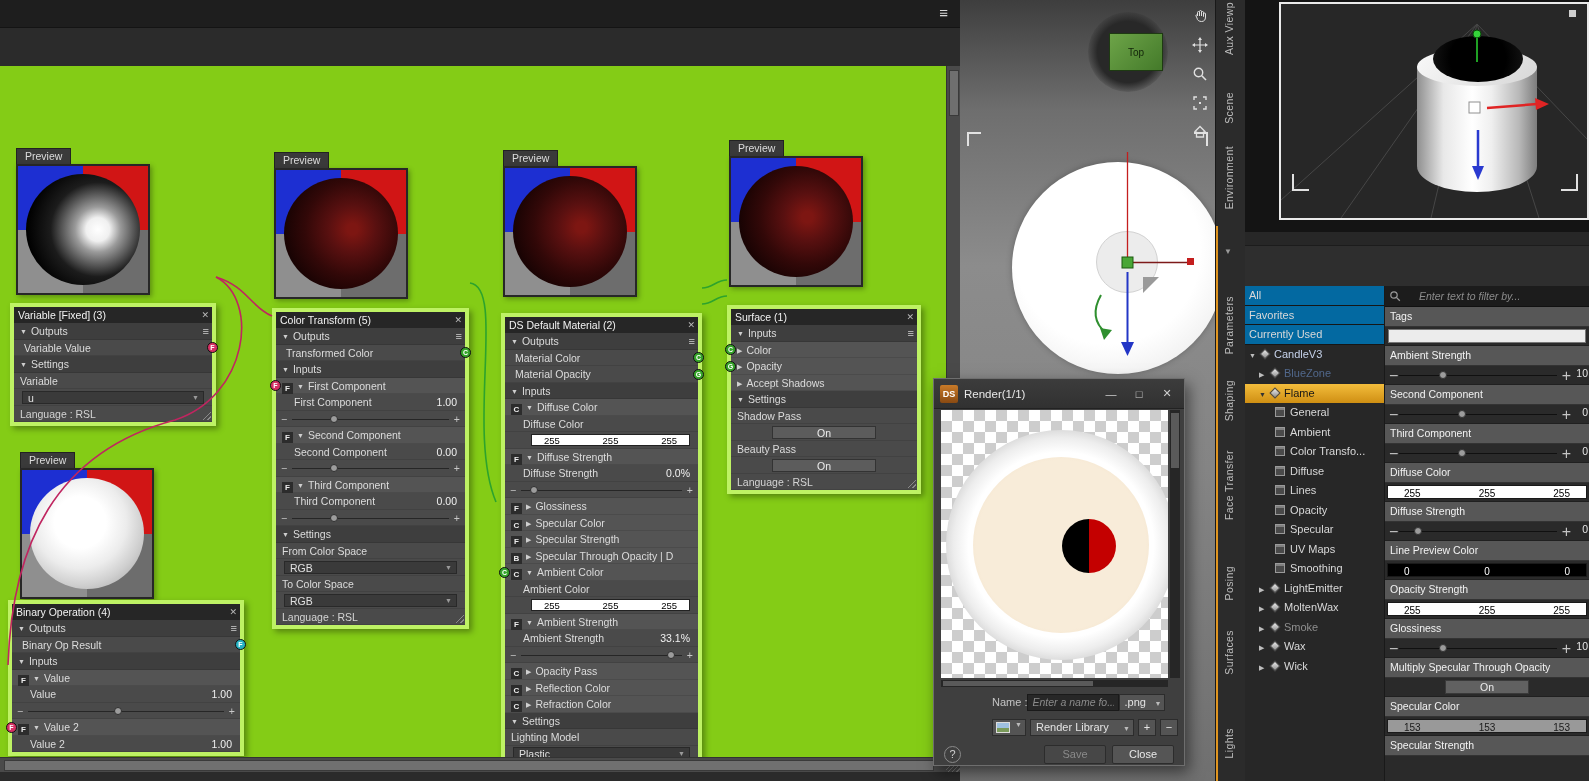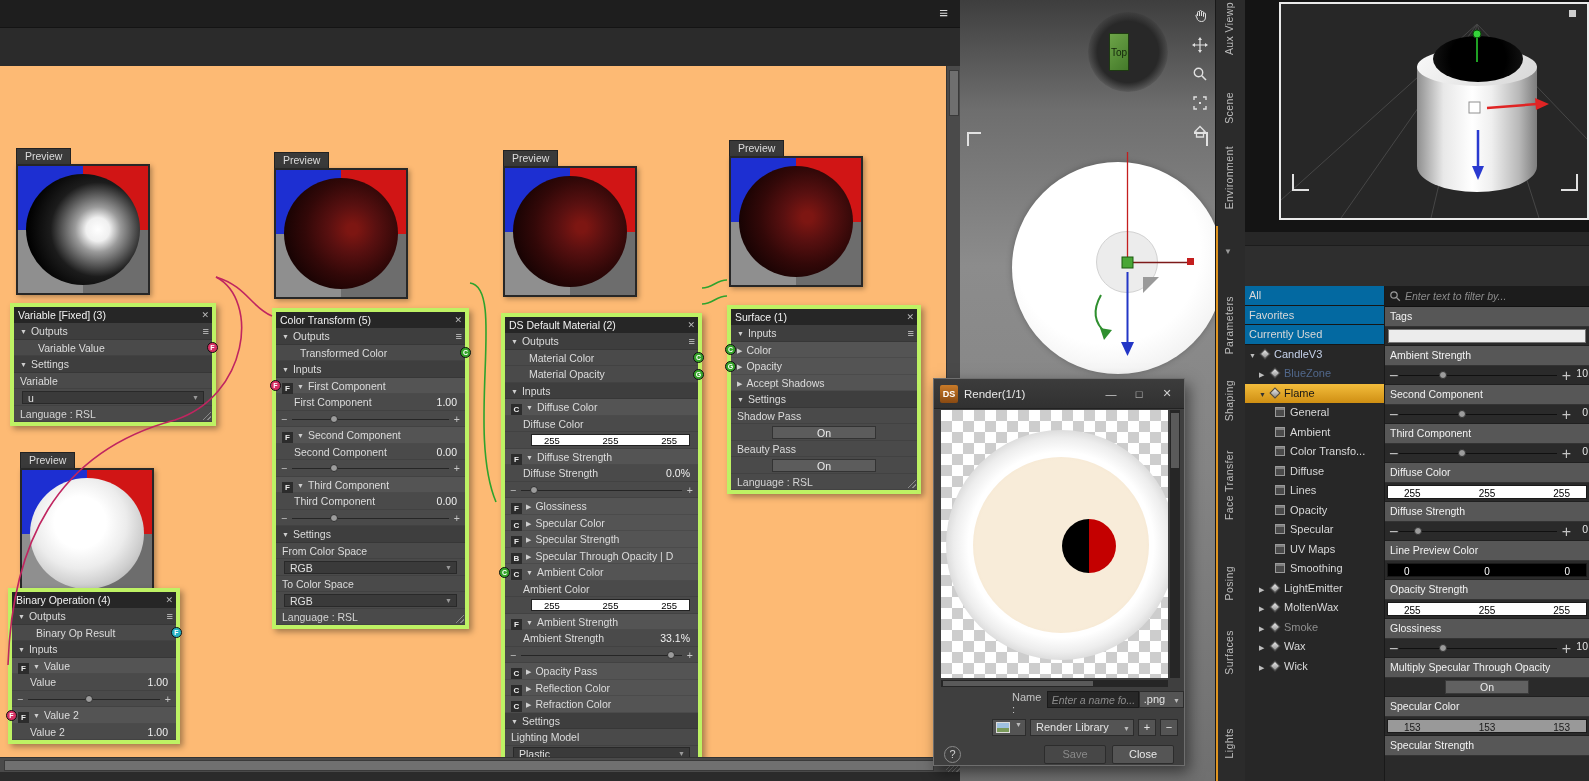--- a/index.html
+++ b/index.html
@@ -10,21 +10,21 @@
   
   #canvas-pane{position:absolute;left:0;top:0;width:960px;height:781px;background:#2b2b2b}
   #topbar{position:absolute;left:0;top:0;width:960px;height:28px;background:#1e1e1e;border-bottom:1px solid #141414}
   #pane-menu{position:absolute;right:12px;top:5px;color:#d8d8d8;font-size:15px;line-height:16px;cursor:pointer}
   #tabstrip{position:absolute;left:0;top:28px;width:960px;height:38px;background:#3b3b3b;
             border-bottom:1px solid #232323;display:flex;align-items:flex-end}
   .doc-tab{height:20px;line-height:20px;padding:0 14px;font-size:11px;color:#a8a8a8;background:#2e2e2e;
            border:1px solid #1f1f1f;border-bottom:none;border-radius:3px 3px 0 0;margin-right:2px;cursor:pointer}
   .doc-tab.cut{margin-left:-16px}
   .doc-tab.active{background:#525252;color:#ececec}
-  #canvas{position:absolute;left:0;top:66px;width:946px;height:691px;background:#fdba74;overflow:hidden}
+  #canvas{position:absolute;left:0;top:66px;width:946px;height:691px;background:#84cc16;overflow:hidden}
   #canvas-vscroll{position:absolute;right:0;top:66px;width:14px;height:691px;background:#4a4a4a;border-left:1px solid #333}
   #canvas-vscroll .vthumb{position:absolute;left:2px;top:4px;width:10px;height:46px;background:#6f6f6f;border:1px solid #3a3a3a}
   #canvas-hscroll{position:absolute;left:0;top:757px;width:946px;height:15px;background:#4a4a4a;border-top:1px solid #333}
   #canvas-hscroll .hthumb{position:absolute;left:4px;top:2px;width:930px;height:11px;background:#707070;border:1px solid #3a3a3a}
   #canvas-grip{position:absolute;left:946px;top:757px;width:14px;height:15px;
                background:repeating-linear-gradient(315deg,#4a4a4a 0 2px,#787878 2px 3px)}
   #wires{position:absolute;left:0;top:-66px;width:960px;height:781px;pointer-events:none;z-index:30}
 
   
   .preview{position:absolute;z-index:5}
@@ -40,21 +40,21 @@
   .sphere.darkred{background:radial-gradient(circle at 60% 46%,#7d1612 0 6%,#591010 26%,#320808 52%,#180303 75%,#0c0101 100%)}
 
   
   .node{position:absolute;background:#4a4a4a;border:4px solid #bef264;color:#dcdcdc;font-size:10.5px;
         box-shadow:3px 3px 6px rgba(0,0,0,.35);z-index:10}
   .ntitle{height:16px;line-height:16px;background:#262626;color:#f2f2f2;padding:0 4px;position:relative;white-space:nowrap;overflow:hidden}
   .nx{position:absolute;right:3px;top:0;color:#b8b8b8;font-size:9px;cursor:pointer}
   .nrow{height:16.5px;line-height:16px;position:relative;padding:0 6px;white-space:nowrap;overflow:visible;border-bottom:1px solid rgba(0,0,0,.10)}
   .nrow.sec{background:#3e3e3e}
   .nrow.grp{background:#545454}
-  .nrow.outr{padding-left:24px}
+  .nrow.outr{padding-left:10px}
   .tri{font-size:7px;color:#cfcfcf;margin-right:4px;vertical-align:1px}
   .nmenu{position:absolute;right:3px;top:0;color:#cfcfcf;font-size:11px;cursor:pointer}
   .typ{display:inline-block;width:11px;height:11px;background:#2c2c2c;color:#ececec;font-size:8px;font-weight:bold;
        line-height:11px;text-align:center;margin-right:4px;vertical-align:-1px}
   .conn{position:absolute;width:11px;height:11px;border-radius:50%;border:1px solid #101010;color:#fff;
         font-size:7px;font-weight:bold;line-height:10px;text-align:center;top:2.5px;z-index:40;cursor:pointer}
   .conn.r{right:-6px}.conn.l{left:-6px}
   .conn.red{background:#d63064}.conn.green{background:#35a52a}.conn.teal{background:#25b2c4}
   .vlbl{margin-left:12px}
   .vval{position:absolute;right:8px;color:#f0f0f0}
@@ -81,21 +81,21 @@
   #disc{position:absolute;left:52px;top:162px;width:212px;height:212px;border-radius:50%;
         background:radial-gradient(circle at 45% 42%,#ffffff 0 55%,#f2f2f2 75%,#dedede 92%,#cfcfcf 100%);
         box-shadow:0 0 6px rgba(0,0,0,.25)}
   #disc-inner{position:absolute;left:136px;top:231px;width:62px;height:62px;border-radius:50%;
               background:#ececec;border:1px solid #d2d2d2}
   #disc-notch{position:absolute;left:183px;top:277px;width:0;height:0;
               border-left:16px solid #9a9a9a;border-bottom:16px solid transparent}
   #gizmo{position:absolute;left:0;top:0;width:255px;height:781px;pointer-events:none}
   #viewcube-bg{position:absolute;left:128px;top:12px;width:80px;height:80px;border-radius:50%;
                background:radial-gradient(circle,#282828 0 54%,rgba(40,40,40,0) 74%)}
-  #viewcube{position:absolute;left:149px;top:33px;width:20px;height:38px;
+  #viewcube{position:absolute;left:149px;top:33px;width:54px;height:38px;
             background:linear-gradient(135deg,#6da448 0,#447a2a 100%);border:1px solid #1e3a12;
             color:#12240a;font-size:10px;display:flex;align-items:center;justify-content:center;cursor:pointer}
   #vp-tools{position:absolute;right:5px;top:6px;display:flex;flex-direction:column;gap:9px}
   .vpt{width:20px;height:20px;display:flex;align-items:center;justify-content:center;cursor:pointer}
   .cb{position:absolute;width:14px;height:14px}
   #cb-l{left:7px;top:132px;border-left:2px solid #e2e2e2;border-top:2px solid #e2e2e2}
   #cb-r{left:234px;top:132px;border-right:2px solid #e2e2e2;border-top:2px solid #e2e2e2}
 
   
   #sidetabs{position:absolute;left:1215px;top:0;width:30px;height:781px;background:#2b2b2b;border-left:1px solid #191919}
@@ -133,21 +133,21 @@
   .trow.dim{color:#51688c}
   .trow.mut{color:#8f8f8f}
   .trow.sel{background:linear-gradient(#f3bd3c,#cf8f13);color:#161616}
   .arr{display:inline-block;width:10px;font-size:7px;color:#bdbdbd}
   .trow.sel .arr{color:#333}
   .dia{display:inline-block;width:8px;height:8px;background:linear-gradient(135deg,#ececec,#8c8c8c);
        border:1px solid #4a4a4a;transform:rotate(45deg);margin:0 5px 0 2px}
   .cub{display:inline-block;width:10px;height:10px;border:1px solid #9a9a9a;margin-right:5px;vertical-align:-1px;
        background:linear-gradient(#808080 0 30%,#4a4a4a 30% 100%)}
   #props{flex:1;background:#2a2a2a;overflow:hidden}
-  #prop-search{height:21px;background:#1c1c1c;border-bottom:1px solid #111;display:flex;align-items:center;padding:3px 4px;gap:2px}
+  #prop-search{height:21px;background:#1c1c1c;border-bottom:1px solid #111;display:flex;align-items:center;padding:3px 4px;gap:16px}
   #filter-input{flex:1;background:transparent;border:none;outline:none;color:#cfcfcf;font-size:10.5px;font-style:italic}
   #filter-input::placeholder{color:#8b8b8b}
   .phead{height:19.5px;line-height:19.5px;background:#575757;color:#f2f2f2;font-size:10.5px;padding-left:5px;
          border-bottom:1px solid #333;white-space:nowrap;overflow:hidden}
   .pctrl{height:19.5px;position:relative;background:#2a2a2a;border-bottom:1px solid #202020}
   .tagsfield{position:absolute;left:3px;right:3px;top:2.5px;bottom:2.5px;background:#ececec;border:1px solid #777}
   .pctrl .smin{left:4px;color:#c4c4c4;top:1px}
   .pplus{position:absolute;right:18px;top:1px;color:#c4c4c4}
   .ptrack{position:absolute;left:14px;right:32px;top:9.5px;height:1px;background:#101010}
   .pthumb{position:absolute;top:-4px;width:8px;height:8px;background:#9c9c9c;border:1px solid #333;border-radius:50%;margin-left:-4px;cursor:pointer}
@@ -173,21 +173,21 @@
   .r-outer{position:absolute;left:5px;top:20px;width:230px;height:230px;border-radius:50%;
            background:radial-gradient(circle,#ffffff 0 57%,#ededed 66%,#d2d2d2 74%,rgba(185,185,185,.55) 81%,rgba(180,180,180,0) 89%)}
   .r-cream{position:absolute;left:32px;top:47px;width:176px;height:176px;border-radius:50%;
            background:radial-gradient(circle,#f8ecd9 0 68%,#f3e2c9 82%,rgba(243,226,201,0) 96%)}
   .r-wick{position:absolute;left:121px;top:109px;width:54px;height:54px;border-radius:50%;
           background:linear-gradient(90deg,#000 50%,#c40000 50%)}
   .dlg-vscroll{position:absolute;left:236px;top:31px;width:10px;height:268px;background:#262626}
   .dlg-vscroll div{position:absolute;left:1px;top:3px;width:8px;height:55px;background:#5a5a5a}
   .dlg-hscroll{position:absolute;left:7px;top:301px;width:227px;height:7px;background:#262626}
   .dlg-hscroll div{position:absolute;left:2px;top:1px;width:150px;height:5px;background:#5a5a5a}
-  .dlg-row1{position:absolute;left:0;top:312px;right:0;height:22px;display:flex;gap:0;padding-left:78px}
+  .dlg-row1{position:absolute;left:0;top:312px;right:0;height:22px;display:flex;align-items:center;gap:0;padding-left:58px}
   .dlg-lbl{color:#c4c4c4}
   .dlg-name{width:92px;height:17px;background:#272727;border:1px solid #1a1a1a;color:#cfcfcf;font-size:10.5px;
             font-style:italic;padding:0 4px;outline:none}
   .dlg-name::placeholder{color:#8b8b8b}
   .dlg-ext{width:46px;height:17px;background:#545454;border:1px solid #2c2c2c;color:#e4e4e4;line-height:15px;
            padding:0 4px;position:relative;cursor:pointer}
   .dd-arr{position:absolute;right:3px;top:1px;font-size:7px;color:#bbb}
   .dlg-row2{position:absolute;left:0;top:337px;right:0;height:22px;display:flex;align-items:center;gap:4px;padding-left:58px}
   .dlg-imgbtn{width:34px;height:17px;background:#545454;border:1px solid #2c2c2c;position:relative;cursor:pointer}
   .pic-ic{position:absolute;left:3px;top:2.5px;width:14px;height:11px;border:1px solid #ddd;
@@ -254,21 +254,21 @@
             <div class="ntitle"><span class="ntxt">Variable [Fixed] (3)</span><span class="nx">✕</span></div>
             <div class="nrow sec"><span class="tri">▼</span><span class="slbl">Outputs</span><span class="nmenu">≡</span></div>
             <div class="nrow outr"><span class="olbl">Variable Value</span><span class="conn red r">F</span></div>
             <div class="nrow sec"><span class="tri">▼</span><span class="slbl">Settings</span></div>
             <div class="nrow plainr"><span>Variable</span></div>
             <div class="nrow ddr">
               <div class="ddbox"><span>u</span><span class="dda">▼</span></div>
             </div>
             <div class="nrow langr"><span>Language : RSL</span><span class="grip"></span></div>
           </div>
-          <div class="node" style="left: 8px; top: 522px; width: 172px;">
+          <div class="node" style="left: 8px; top: 534px; width: 236px;">
             <div class="ntitle"><span class="ntxt">Binary Operation (4)</span><span class="nx">✕</span></div>
             <div class="nrow sec"><span class="tri">▼</span><span class="slbl">Outputs</span><span class="nmenu">≡</span></div>
             <div class="nrow outr"><span class="olbl">Binary Op Result</span><span class="conn teal r">F</span></div>
             <div class="nrow sec"><span class="tri">▼</span><span class="slbl">Inputs</span></div>
             <div class="nrow grp"><span class="typ">F</span><span class="tri">▼</span><span class="glbl">Value</span></div>
             <div class="nrow valr"><span class="vlbl">Value</span><span class="vval">1.00</span></div>
             <div class="nrow sldr">
               <span class="smin">−</span>
               <div class="strack">
                 <div class="sthumb" style="left: 46%;"></div>

